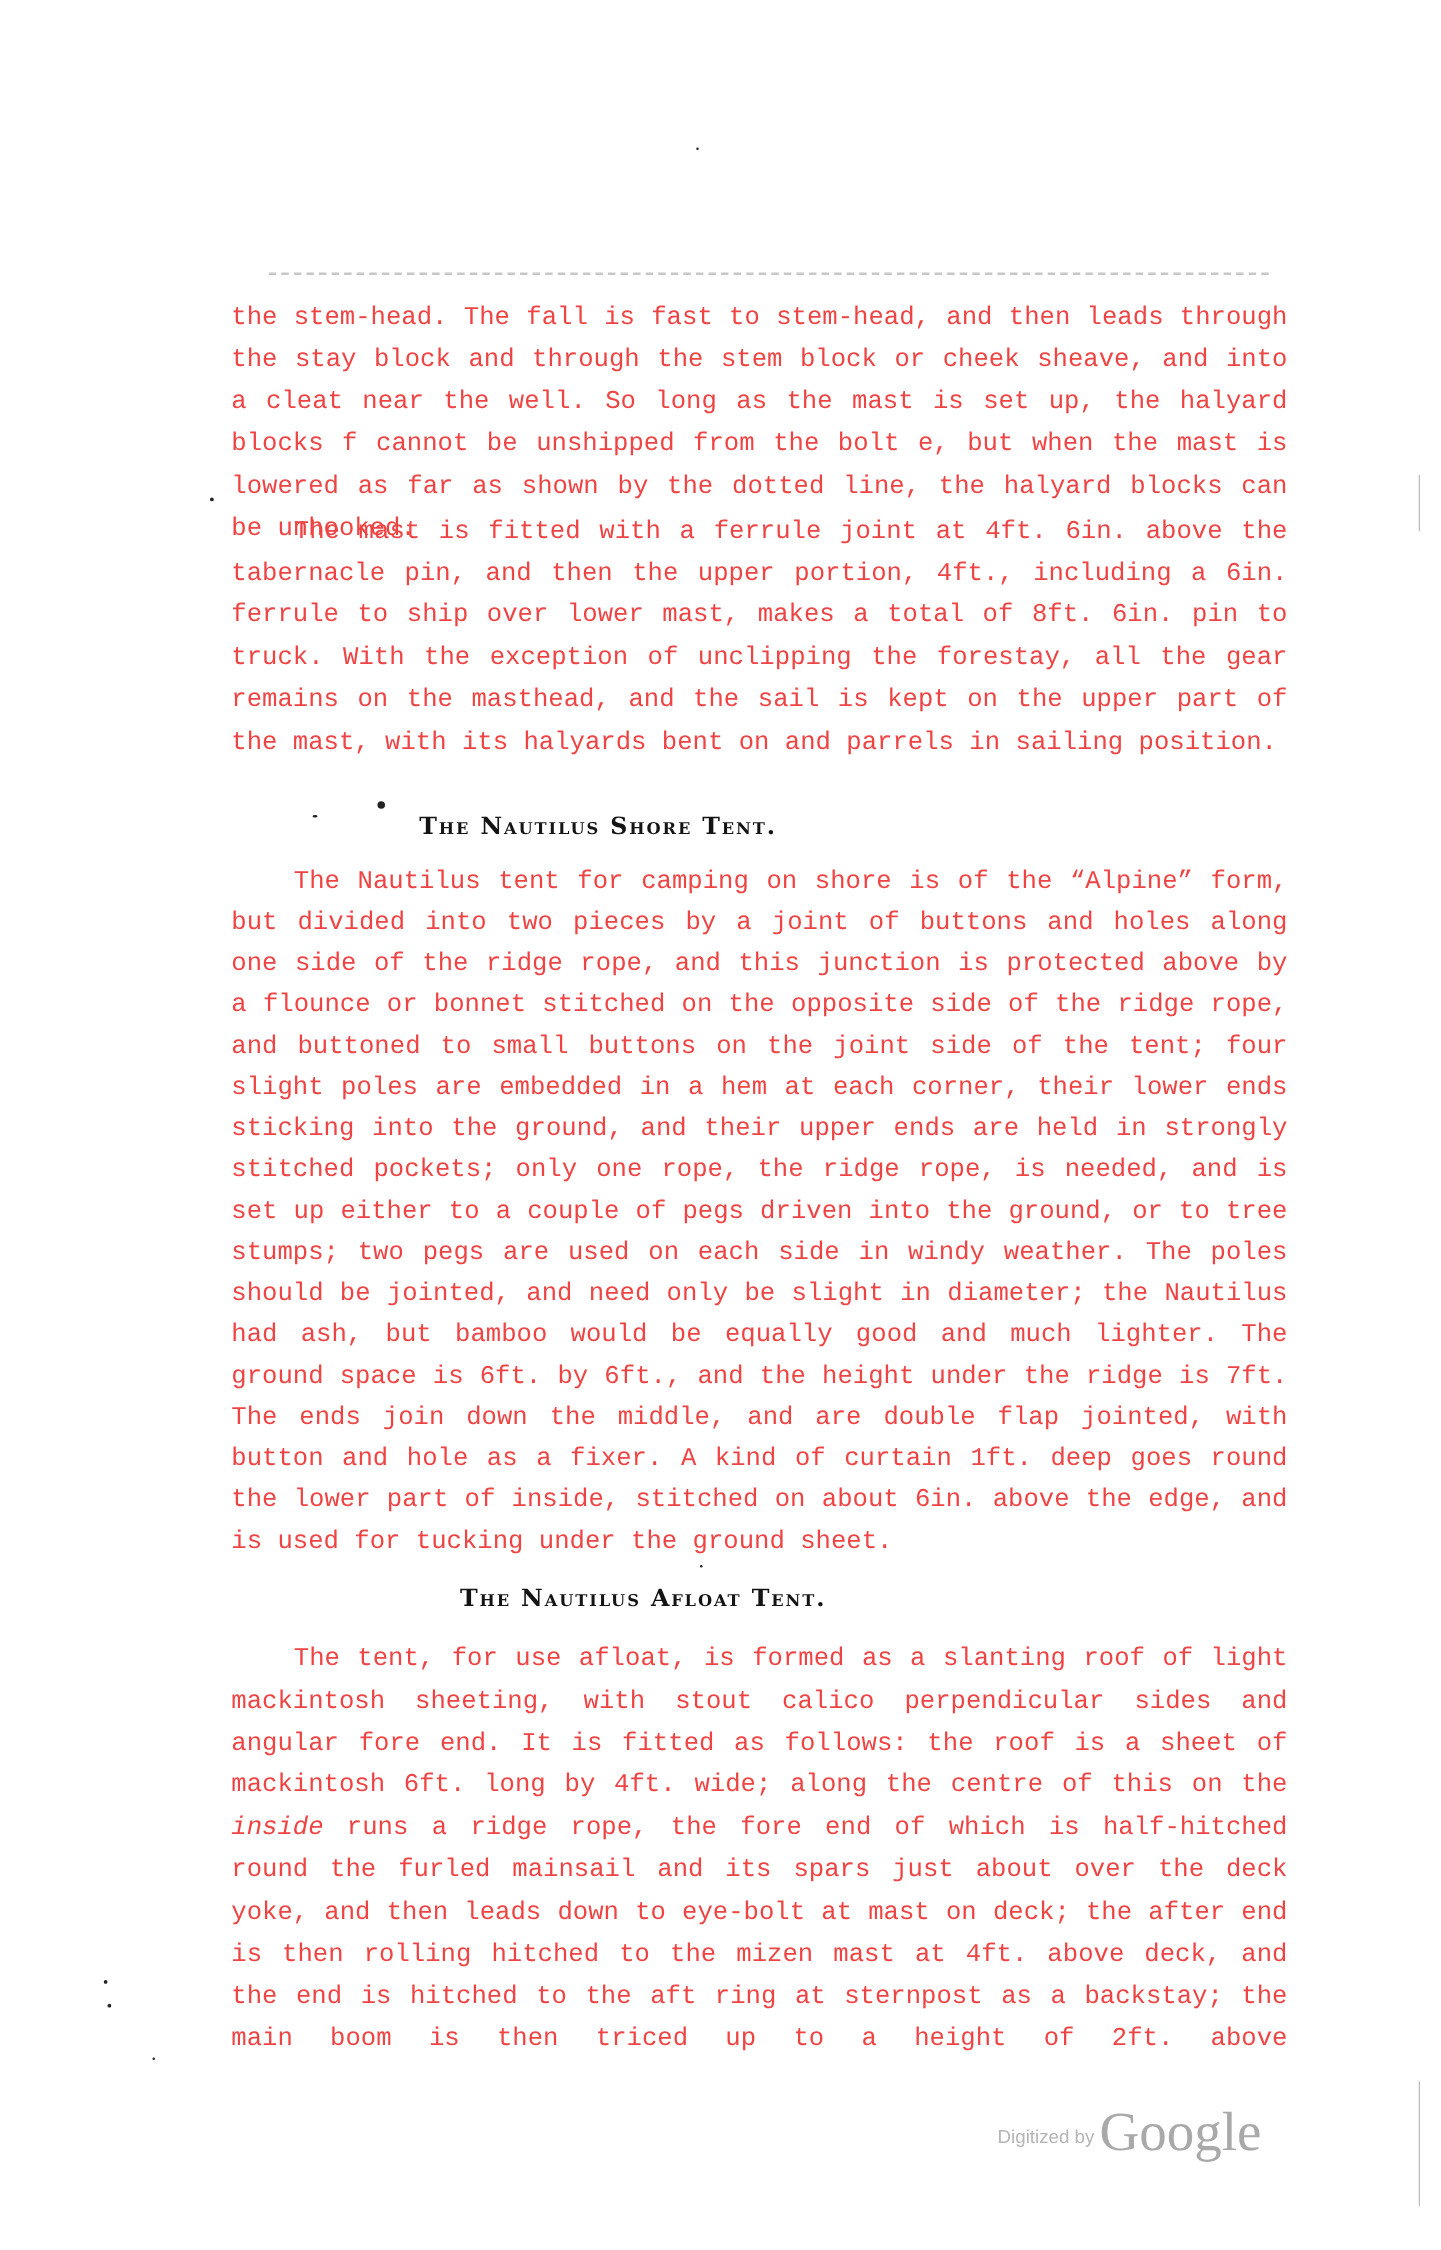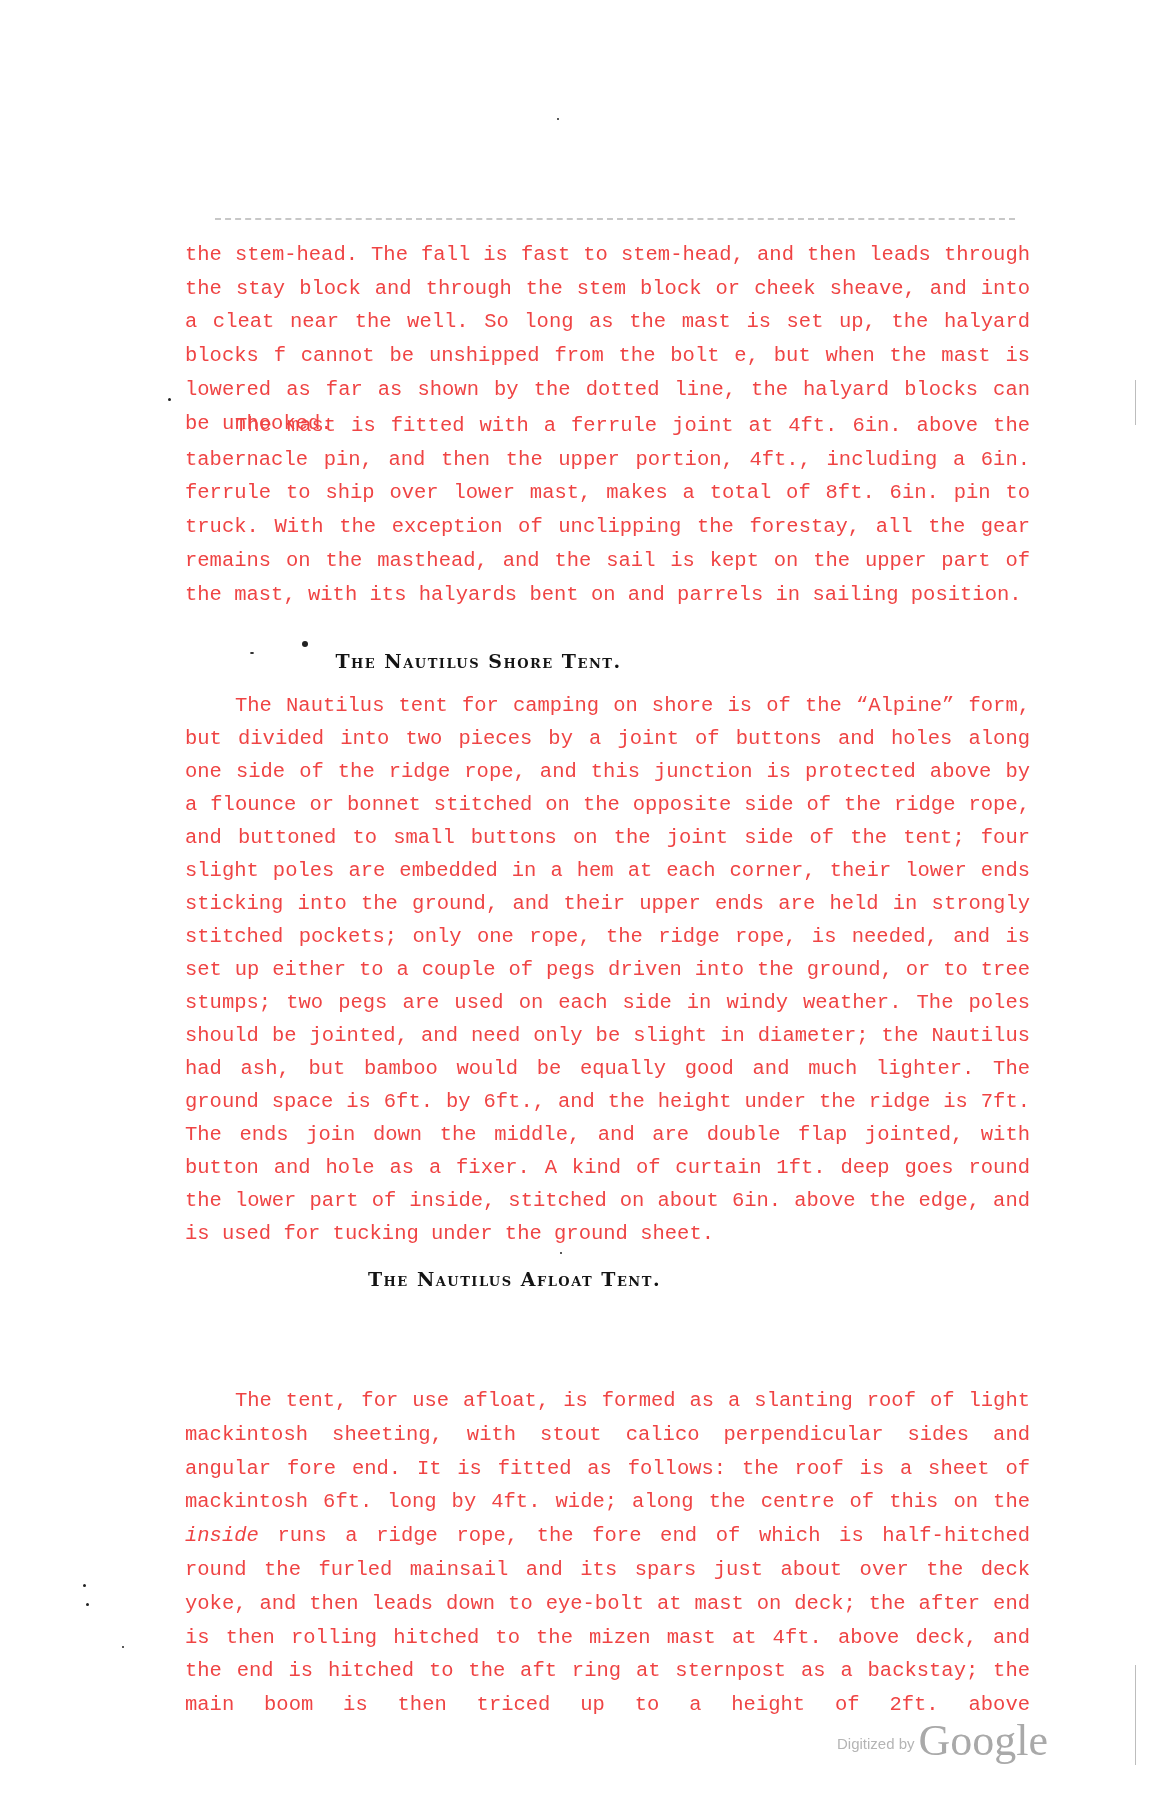--- a/index.html
+++ b/index.html
@@ -14,31 +14,31 @@
                    letter-spacing: 0.5px; }
   .head-rule { position: absolute; left: 215px; top: 218px; width: 800px; height: 2px;
                border-top: 2px dashed #9a9a9a; opacity: 0.55; }
   .para { position: absolute; left: 185px; width: 845px; font-size: 20.5px;
           font-family: Liberation Mono, monospace; text-align: justify; color: #ef4444; }
   .para .indent { display: inline-block; width: 50px; }
   .para em { font-style: italic; }
   .p1 { top: 238px; line-height: 33.7px; }
   .p2 { top: 409px; line-height: 33.7px; }
   .p3 { top: 689px; line-height: 33px; }
-  .p4 { top: 1384px; line-height: 33.8px; }
+  .p4 { top: 1311px; line-height: 33.8px; }
   .section-heading { position: absolute; left: 0; width: 959px; text-align: center;
                      font-family: "DejaVu Serif", serif; font-size: 19px; font-weight: bold;
                      font-variant: small-caps; letter-spacing: 1.5px; color: #141414; }
   .h-shore { top: 650px; left: -1px; }
   .h-afloat { top: 1268px; left: 35px; }
   .last-line { text-align-last: justify; }
   .speck { position: absolute; background: #222; border-radius: 50%; }
   .edge-line { position: absolute; left: 1135px; width: 1px; background: #bdbdbd; }
-  .watermark { position: absolute; left: 837px; top: 1680px; color: #b5b5b5;
-               font-family: "Liberation Sans", sans-serif; white-space: nowrap; margin-top: 35px; }
+  .watermark { position: absolute; left: 798px; top: 1680px; color: #b5b5b5;
+               font-family: "Liberation Sans", sans-serif; white-space: nowrap; }
   .watermark .small { font-size: 15px; vertical-align: 6px; margin-right: 4px; }
   .watermark .big { font-size: 44px; font-family: "Liberation Serif", serif; color: #a9a9a9; }
 </style>
 </head>
 <body>
 
 <div class="page">
 
   <div class="head-rule"></div>
 

